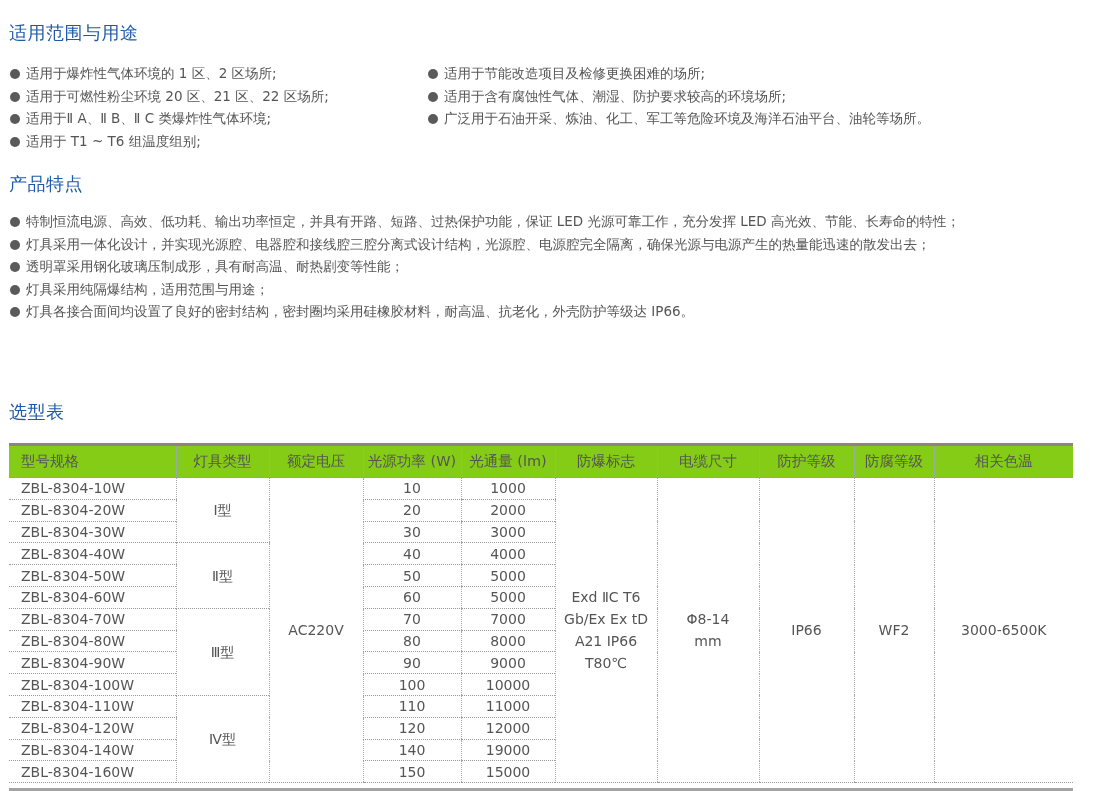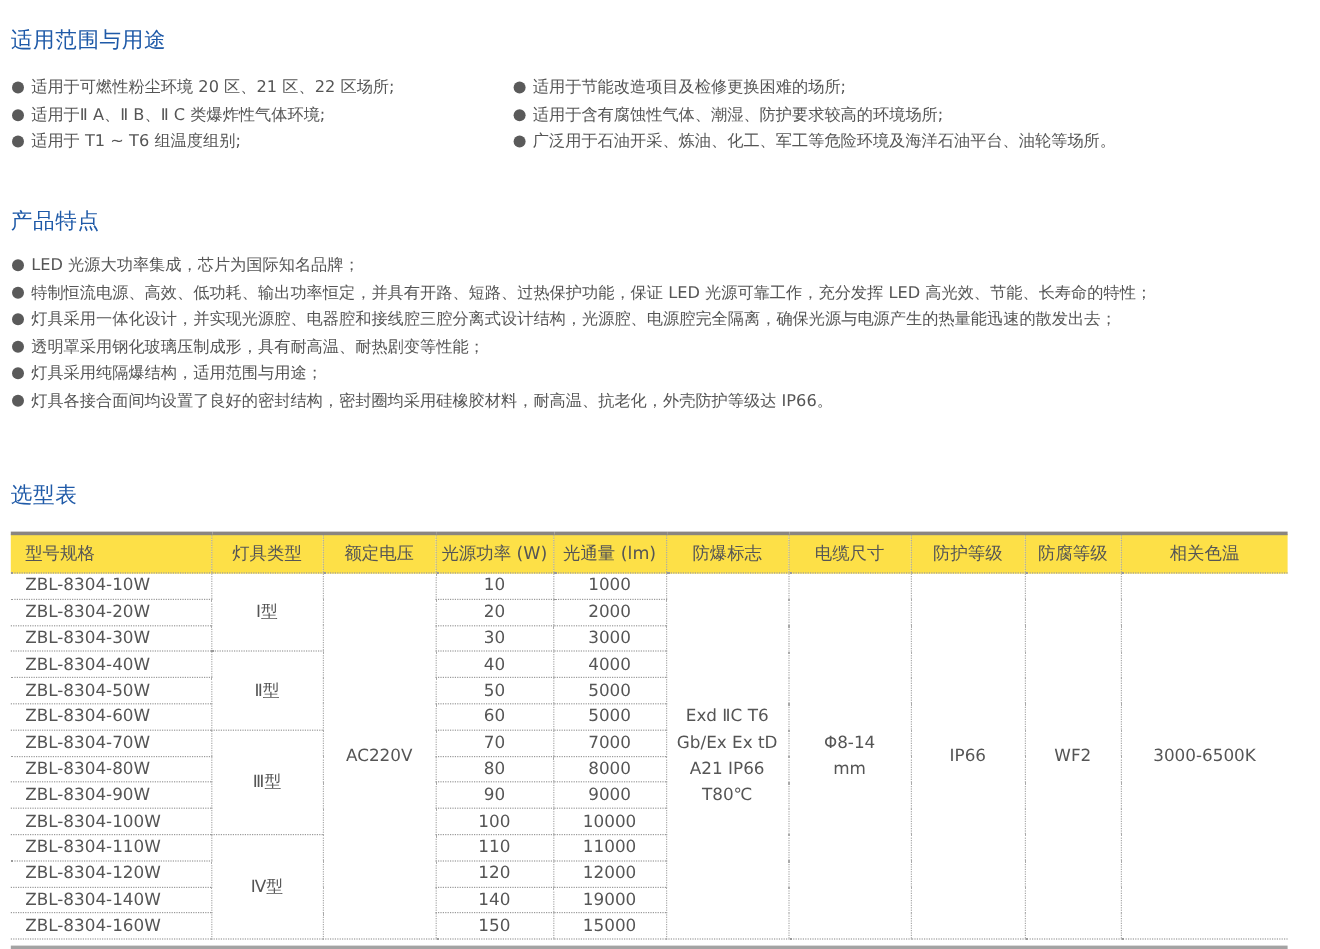--- a/index.html
+++ b/index.html
@@ -5,49 +5,49 @@
   html, body { margin:0; padding:0; background:#ffffff; }
   body { width:1100px; height:791px; position:relative; overflow:hidden;
          font-family:"DejaVu Sans","Liberation Sans",sans-serif; color:#555; }
   .section-title { position:absolute; left:9px; font-size:18px; color:#1f5aa8; letter-spacing:0.5px; }
   .bullet { font-size:13.5px; color:#555; white-space:nowrap; line-height:22.5px; }
   .bullet .dot { display:inline-block; width:10px; height:10px; border-radius:50%; background:#5a5a5a;
                  margin-right:6px; vertical-align:-1px; }
   .list { position:absolute; }
   table.spec { position:absolute; left:9px; top:443px; width:1064px; border-collapse:collapse;
                font-family:"DejaVu Sans","Liberation Sans",sans-serif; font-size:14px; color:#555; }
-  table.spec thead tr { background:#fde047; }
+  table.spec thead tr { background:#84cc16; }
   table.spec th { font-weight:normal; height:29px; border-top:3px solid #8a8580;
                   border-bottom:1px dotted #999; border-left:1px dotted #aaa; font-size:14.5px; color:#555; }
   table.spec th:first-child { border-left:none; text-align:left; padding-left:12px; }
   table.spec td { height:20.8px; border-bottom:1px dotted #999; border-left:1px dotted #aaa; text-align:center; padding:0; line-height:20px; }
   table.spec td.model { border-left:none; text-align:left; padding-left:12px; }
   .bottom-bar { position:absolute; left:9px; top:788px; width:1064px; height:3px; background:#a3a3a3; }
 </style>
 </head>
 <body>
 
 <div class="section-title" style="top:21px;">适用范围与用途</div>
 
 <div class="list" style="left:10px; top:62px;">
+  <div class="bullet"><span class="dot"></span><span>适用于爆炸性气体环境的 1 区、2 区场所;</span></div>
   <div class="bullet"><span class="dot"></span><span>适用于可燃性粉尘环境 20 区、21 区、22 区场所;</span></div>
   <div class="bullet"><span class="dot"></span><span>适用于Ⅱ A、Ⅱ B、Ⅱ C 类爆炸性气体环境;</span></div>
   <div class="bullet"><span class="dot"></span><span>适用于 T1 ~ T6 组温度组别;</span></div>
 </div>
 
 <div class="list" style="left:428px; top:62px;">
   <div class="bullet"><span class="dot"></span><span>适用于节能改造项目及检修更换困难的场所;</span></div>
   <div class="bullet"><span class="dot"></span><span>适用于含有腐蚀性气体、潮湿、防护要求较高的环境场所;</span></div>
   <div class="bullet"><span class="dot"></span><span>广泛用于石油开采、炼油、化工、军工等危险环境及海洋石油平台、油轮等场所。</span></div>
 </div>
 
 <div class="section-title" style="top:172px;">产品特点</div>
 
 <div class="list" style="left:10px; top:210px;">
-  <div class="bullet"><span class="dot"></span><span>LED 光源大功率集成，芯片为国际知名品牌；</span></div>
   <div class="bullet"><span class="dot"></span><span>特制恒流电源、高效、低功耗、输出功率恒定，并具有开路、短路、过热保护功能，保证 LED 光源可靠工作，充分发挥 LED 高光效、节能、长寿命的特性；</span></div>
   <div class="bullet"><span class="dot"></span><span>灯具采用一体化设计，并实现光源腔、电器腔和接线腔三腔分离式设计结构，光源腔、电源腔完全隔离，确保光源与电源产生的热量能迅速的散发出去；</span></div>
   <div class="bullet"><span class="dot"></span><span>透明罩采用钢化玻璃压制成形，具有耐高温、耐热剧变等性能；</span></div>
   <div class="bullet"><span class="dot"></span><span>灯具采用纯隔爆结构，适用范围与用途；</span></div>
   <div class="bullet"><span class="dot"></span><span>灯具各接合面间均设置了良好的密封结构，密封圈均采用硅橡胶材料，耐高温、抗老化，外壳防护等级达 IP66。</span></div>
 </div>
 
 <div class="section-title" style="top:400px;">选型表</div>
 
 <table class="spec">

